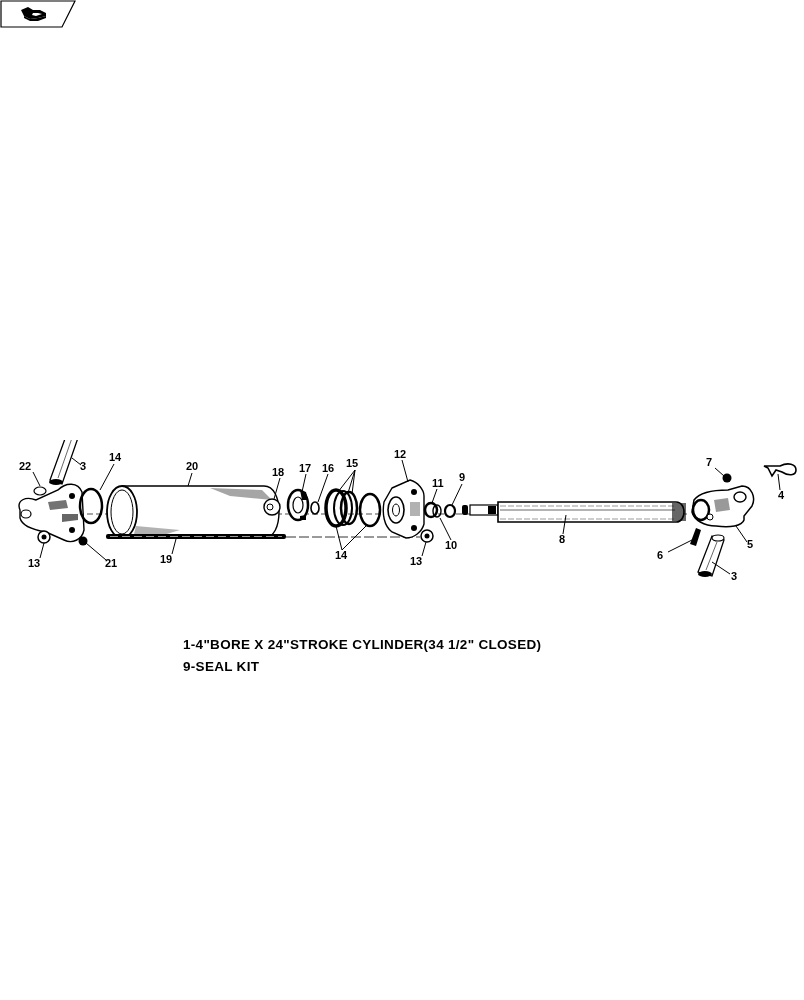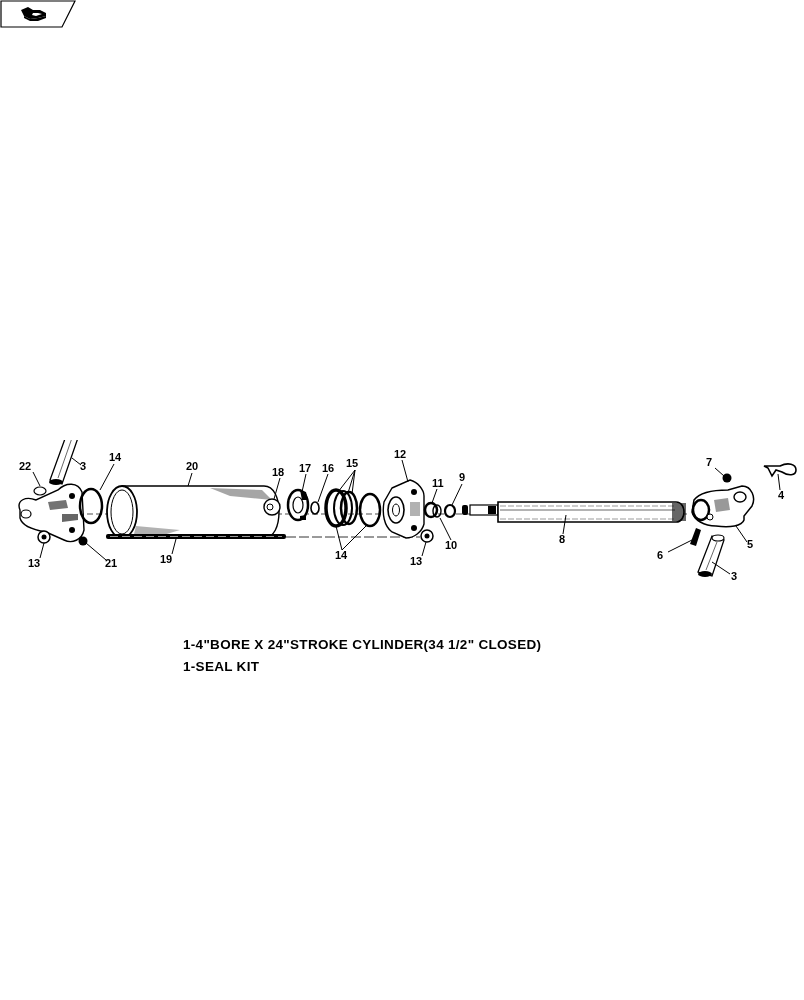--- a/index.html
+++ b/index.html
@@ -250,14 +250,14 @@
     <text class="callout" x="706" y="466">7</text>
     <text class="callout" x="778" y="499">4</text>
     <text class="callout" x="747" y="548">5</text>
     <text class="callout" x="657" y="559">6</text>
     <text class="callout" x="731" y="580">3</text>
   </g>
 </svg>
 
 <div class="legend">
   <span class="legend-row">1-4"BORE X 24"STROKE CYLINDER(34 1/2" CLOSED)</span>
-  <span class="legend-row">1-SEAL KIT</span>
+  <span class="legend-row">9-SEAL KIT</span>
 </div>
 
 </body></html>

